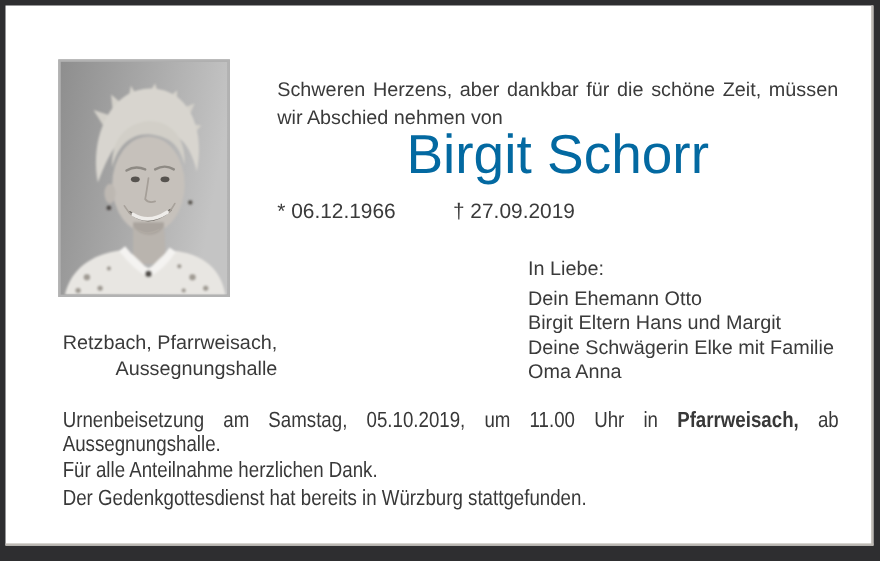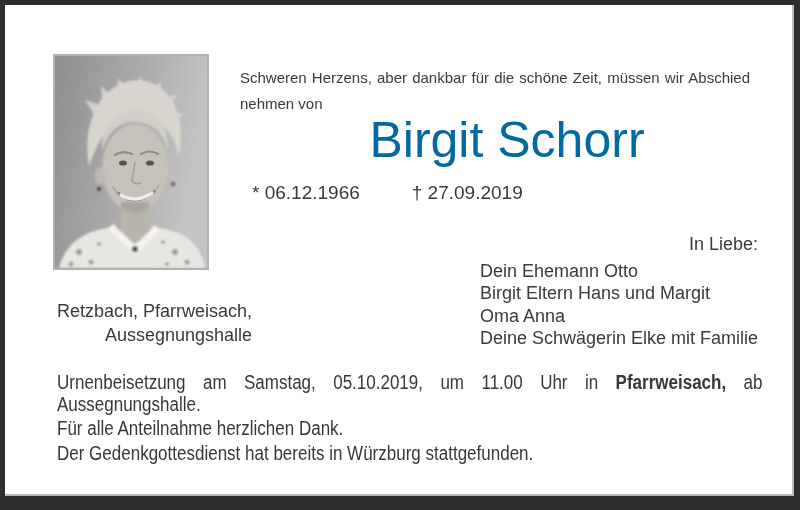--- a/index.html
+++ b/index.html
@@ -14,38 +14,38 @@
     background:#ffffff;
     border-right:2px solid #bdb9b3;
     border-bottom:2px solid #bdb9b3;
     box-sizing:border-box;
   }
   .photo{
     position:absolute;left:48px;top:49px;width:152px;height:212px;
     border:2px solid #b2b2b2;background:#a9a9a9;overflow:hidden;
   }
   .intro{
-    position:absolute;left:235px;top:45px;width:510px;
-    font-size:15px;line-height:26px;text-align:justify;
+    position:absolute;left:247px;top:45px;width:510px;
+    font-size:18px;line-height:26px;text-align:justify;
   }
   .deceased-name{
     position:absolute;left:247px;top:110px;width:510px;
     text-align:center;font-size:50px;line-height:50px;white-space:nowrap;
     color:#0369a1;
   }
   .dates{
     position:absolute;left:247px;top:177px;width:510px;
     display:flex;gap:52px;
     font-size:19px;line-height:22px;
   }
   .liebe{
     position:absolute;left:475px;top:228px;
     font-size:18px;line-height:22.5px;
   }
-  .liebe .heading{margin:0 0 4px 0;text-align:right;}
+  .liebe .heading{margin:0 0 4px 0;}
   .liebe p{margin:0;}
   .places{
     position:absolute;left:52px;top:295px;
     font-size:18px;line-height:23.5px;
   }
   .places p{margin:0;text-align:right;}
   .announce{
     position:absolute;left:52px;top:366px;width:830px;
     font-size:20px;line-height:22px;
     transform:scaleX(0.85);transform-origin:0 0;
@@ -122,22 +122,22 @@
 
   <div class="dates">
     <span>* 06.12.1966</span>
     <span>† 27.09.2019</span>
   </div>
 
   <div class="liebe">
     <p class="heading">In Liebe:</p>
     <p>Dein Ehemann Otto</p>
     <p>Birgit Eltern Hans und Margit</p>
+    <p>Deine Schwägerin Elke mit Familie</p>
     <p>Oma Anna</p>
-    <p>Deine Schwägerin Elke mit Familie</p>
   </div>
 
   <div class="places">
     <p>Retzbach, Pfarrweisach,</p>
     <p>Aussegnungshalle</p>
   </div>
 
   <div class="announce">
     <p class="funeral"><span>Urnenbeisetzung am Samstag, 05.10.2019, um 11.00 Uhr in </span><span class="bold">Pfarrweisach,</span><span> ab Aussegnungshalle.</span></p>
     <p class="thanks">Für alle Anteilnahme herzlichen Dank.</p>

